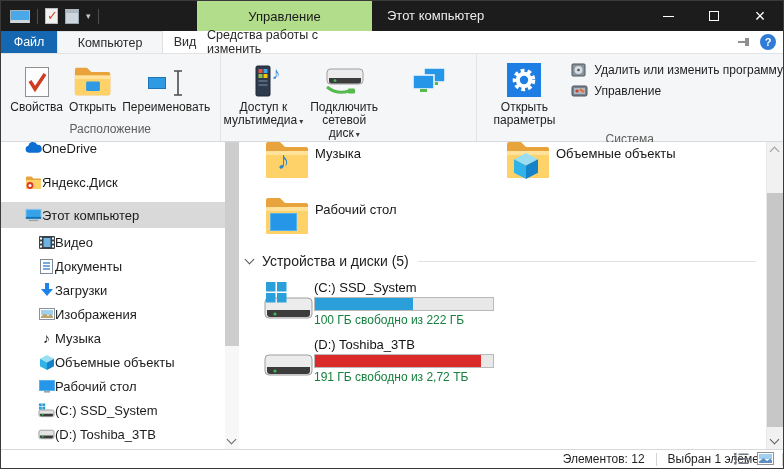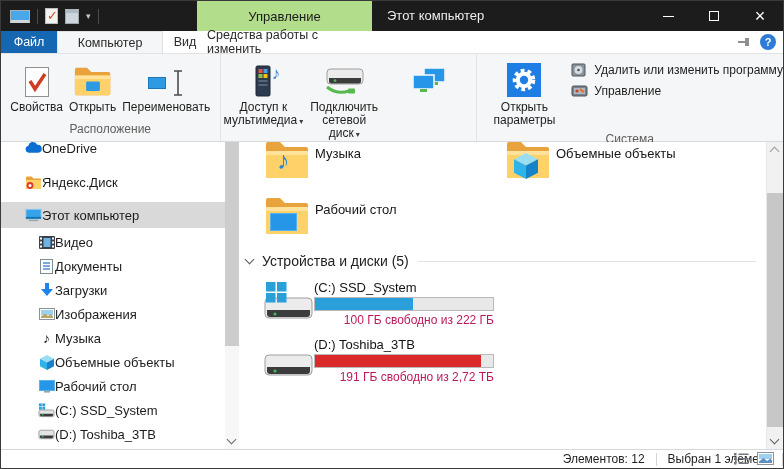--- a/index.html
+++ b/index.html
@@ -100,21 +100,21 @@
 .secline{flex:1;height:1px;background:#e2e2e2;}
 
 .dtile{position:absolute;left:22px;width:245px;height:54px;display:flex;padding:2px 0 0 3px;}
 .dtile.sel{background:#d9d9d9;}
 .drive-wrap{width:50px;position:relative;margin-top:11px;flex:none;}
 .winlogo{position:absolute;left:2px;top:-9px;}
 .dinfo{margin-left:0;padding-top:0;}
 .dname{font-size:13px;color:#131313;line-height:16px;white-space:nowrap;}
 .dbar{width:180px;height:14px;border:1px solid #b9b9b9;background:#e8e8e8;margin-top:1px;}
 .dfill{height:100%;}
-.dfree{font-size:12px;color:#be185d;margin-top:2px;white-space:nowrap;text-align:right;}
+.dfree{font-size:12px;color:#15803d;margin-top:2px;white-space:nowrap;}
 
 .vscroll{width:17px;background:#f1f1f2;position:relative;flex:none;border-left:1px solid #e8e8e8;}
 .v-up{position:absolute;left:4px;top:6px;}
 .v-up .arr,.v-down .arr{border-color:#9a9a9a;}
 .v-thumb{position:absolute;left:0;top:51px;width:17px;height:234px;background:#c7c7c7;}
 .v-down{position:absolute;left:4px;bottom:6px;}
 .v-down .arr{border-color:#5f5f5f;}
 
 
 .statusbar{height:19px;background:#fff;border-top:1px solid #d8d8d8;display:flex;align-items:center;gap:11px;padding-left:13px;font-size:12px;color:#1f1f1f;position:relative;justify-content:flex-end;}

